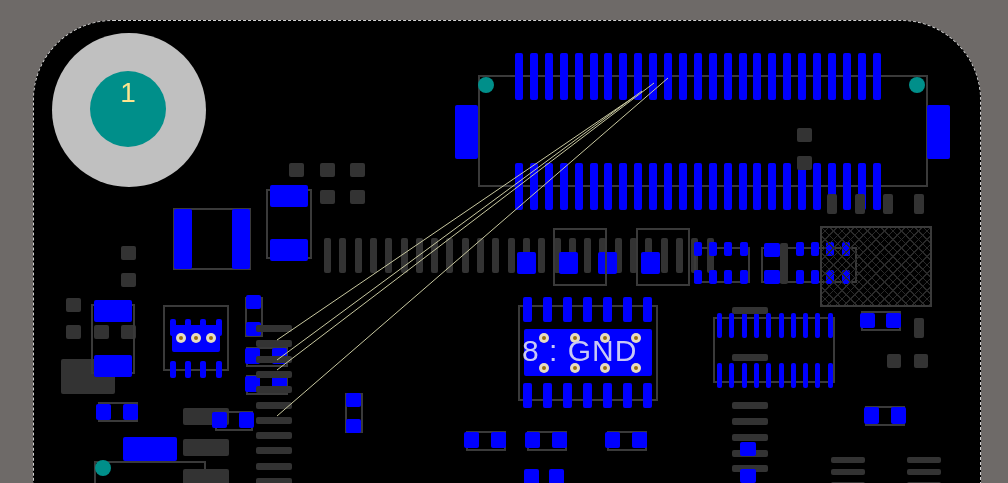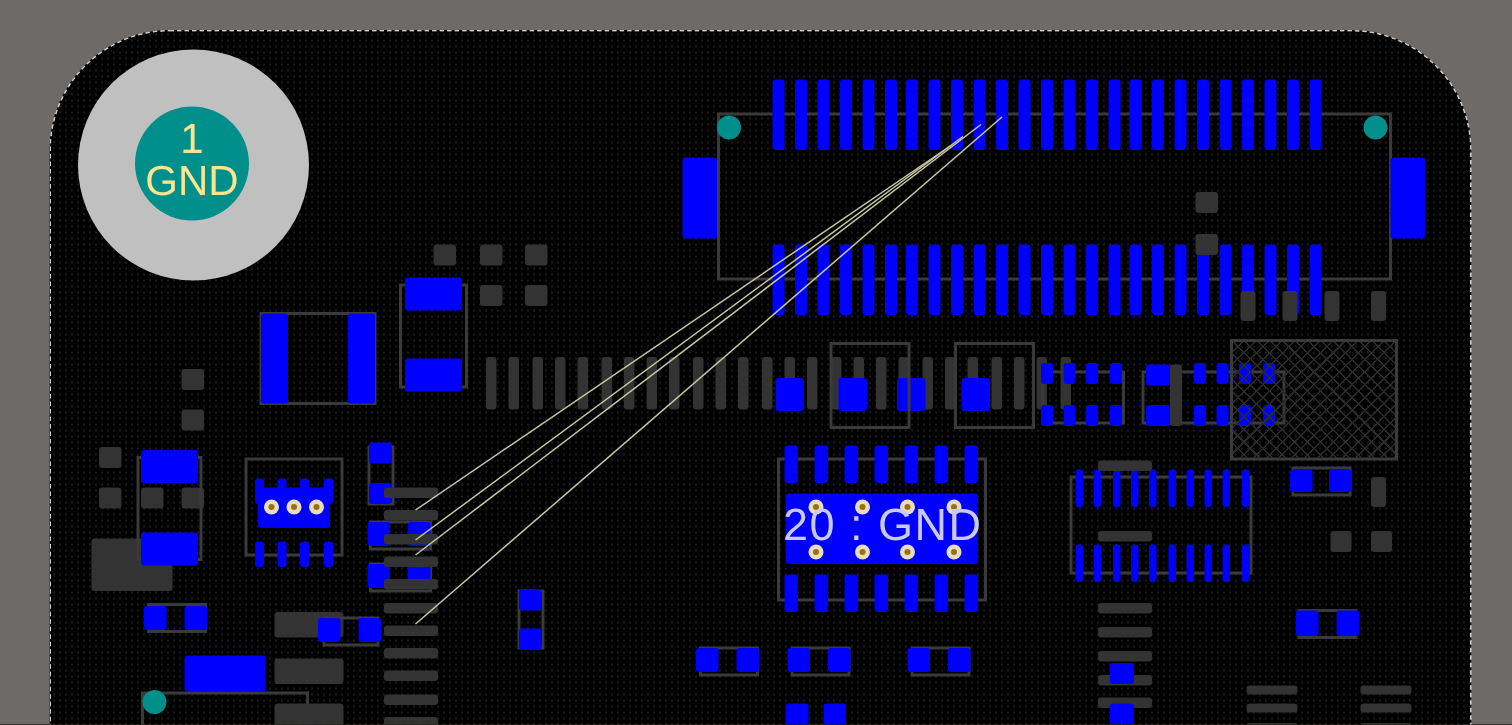--- a/index.html
+++ b/index.html
@@ -22,21 +22,20 @@
 </style>
 </head>
 <body>
 
 <div class="board">
 
   <div class="mount">
     <div class="mount-inner">
       <div class="mount-text">
         <div>1</div>
-        <div>GND</div>
       </div>
     </div>
   </div>
 
   <div class="outline" style="left:444px;top:54px;width:450px;height:112px;"></div>
   <div class="via" style="left:444px;top:56px;"></div>
   <div class="via" style="left:875px;top:56px;"></div>
   <div class="pad" style="left:421px;top:84px;width:23px;height:54px;"></div>
   <div class="pad" style="left:893px;top:84px;width:23px;height:54px;"></div>
   <div id="conn-top">
@@ -250,21 +249,21 @@
   <div id="ic-holes">
       <div class="hole" style="left: 505px; top: 312px;"></div>
       <div class="hole" style="left: 536px; top: 312px;"></div>
       <div class="hole" style="left: 566px; top: 312px;"></div>
       <div class="hole" style="left: 597px; top: 312px;"></div>
       <div class="hole" style="left: 505px; top: 342px;"></div>
       <div class="hole" style="left: 536px; top: 342px;"></div>
       <div class="hole" style="left: 566px; top: 342px;"></div>
       <div class="hole" style="left: 597px; top: 342px;"></div>
     </div>
-  <div class="netlabel" style="left:488px;top:313px;">20 : GND</div>
+  <div class="netlabel" style="left:488px;top:313px;">8 : GND</div>
 
   <div class="outline" style="left:432px;top:410px;width:40px;height:20px;"></div>
   <div class="pad" style="left:430px;top:411px;width:15px;height:16px;"></div>
   <div class="pad" style="left:457px;top:411px;width:15px;height:16px;"></div>
   <div class="outline" style="left:493px;top:410px;width:40px;height:20px;"></div>
   <div class="pad" style="left:491px;top:411px;width:15px;height:16px;"></div>
   <div class="pad" style="left:518px;top:411px;width:15px;height:16px;"></div>
   <div class="outline" style="left:573px;top:410px;width:40px;height:20px;"></div>
   <div class="pad" style="left:571px;top:411px;width:15px;height:16px;"></div>
   <div class="pad" style="left:598px;top:411px;width:15px;height:16px;"></div>

